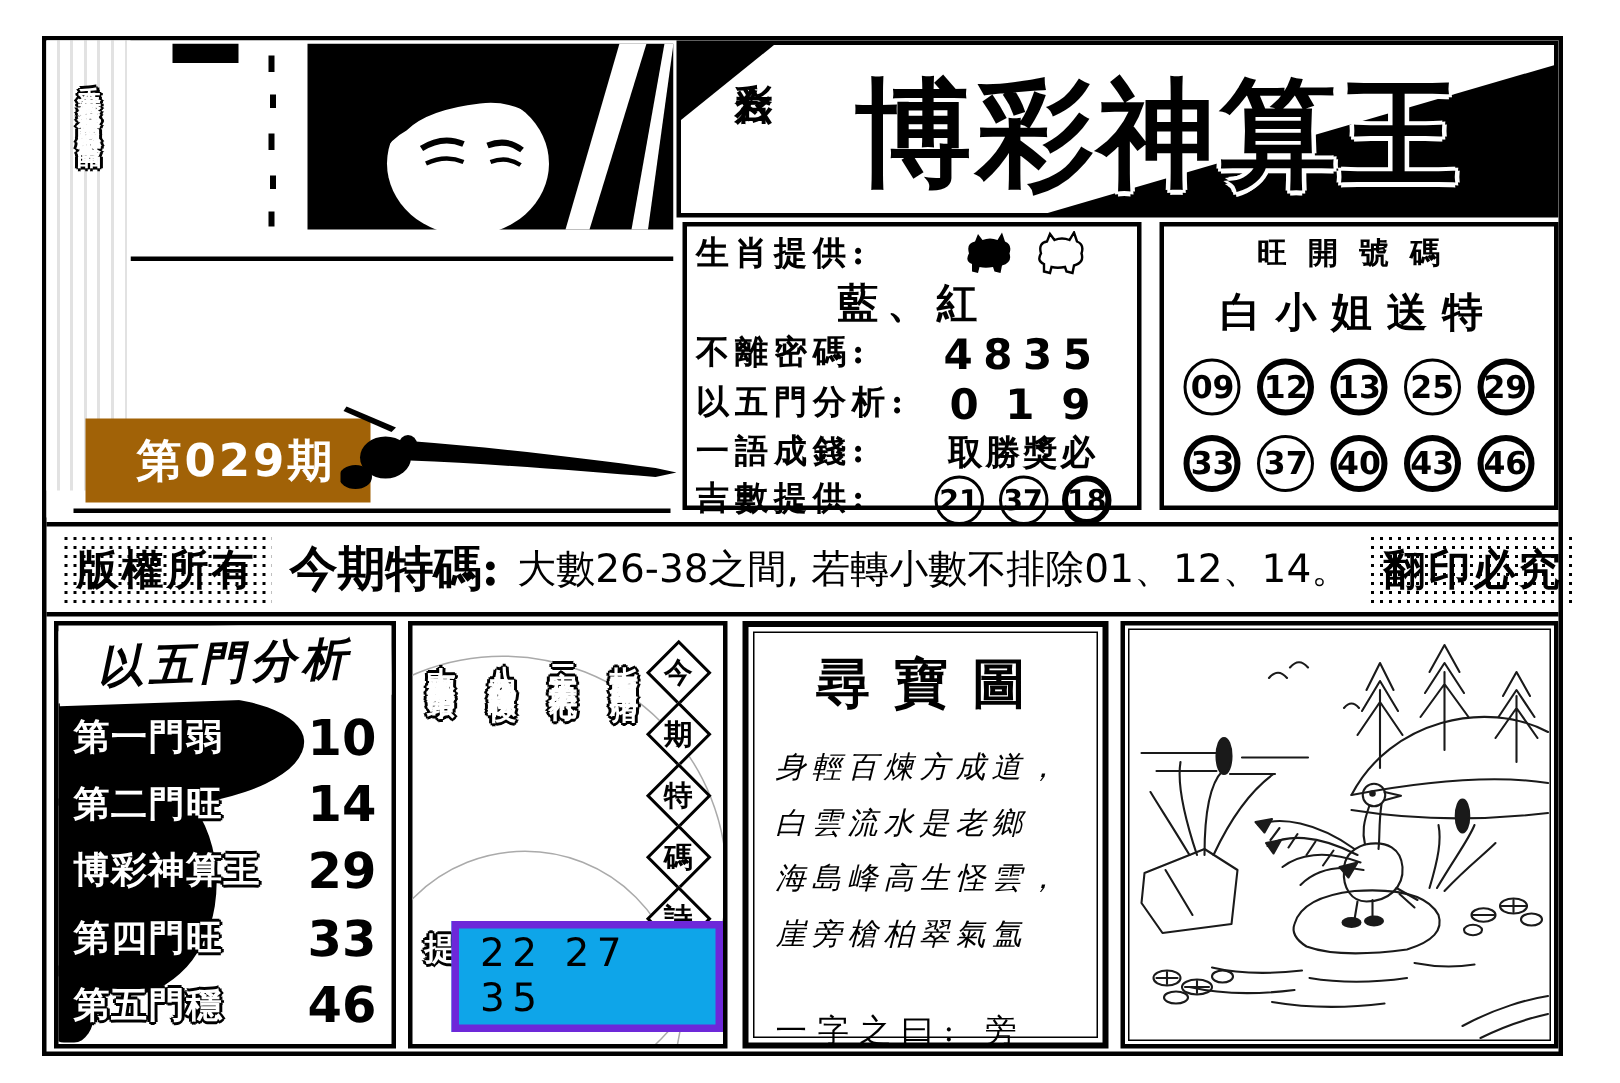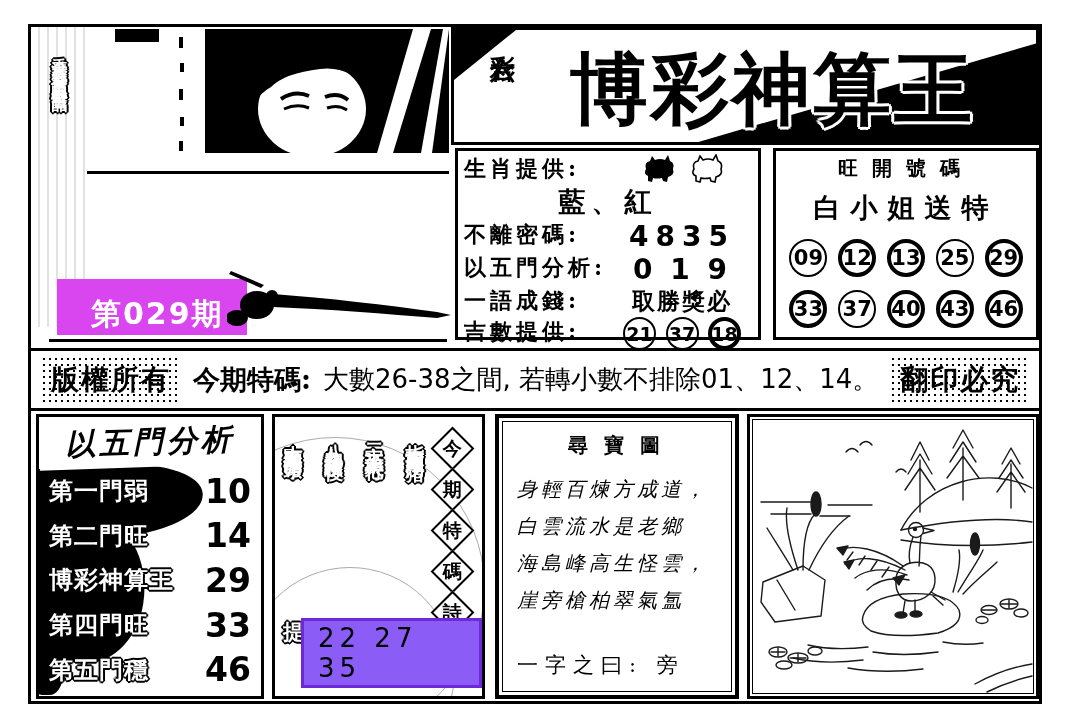--- a/index.html
+++ b/index.html
@@ -21,21 +21,21 @@
 
   
   #photo-block { position:absolute; left:0; top:0; width:420px; height:318px; background:#fff; }
   #side-strip { position:absolute; left:0; top:0; width:56px; height:300px;
     background:repeating-linear-gradient(90deg,#fff 0 7px,#e2e2e2 7px 9px);
     display:flex; justify-content:center; }
   #side-strip span { writing-mode:vertical-rl; text-orientation:upright;
     font-size:16px; font-weight:bold; letter-spacing:3px; margin-top:18px; }
   #photo-svg { position:absolute; left:56px; top:2px; }
   #issue-band { position:absolute; left:26px; top:252px; width:190px; height:56px;
-    background:#d946ef; display:flex; align-items:flex-end; }
+    background:#a16207; display:flex; align-items:center; }
   #issue-band span { color:#fff; font-size:30px; font-weight:bold; margin-left:34px;
     letter-spacing:2px; }
   #arm-svg { position:absolute; left:196px; top:238px; }
   #photo-rule { position:absolute; left:18px; top:312px; width:398px; height:3px; background:#000; }
 
   
   #title-box { position:absolute; left:420px; top:0; width:588px; height:118px;
     border:3px solid #000; background:#fff; overflow:hidden; }
   #title-wedge { position:absolute; right:0; bottom:0; width:58%; height:100%;
     background:#000; clip-path:polygon(0 100%,100% 12%,100% 100%); }
@@ -73,21 +73,21 @@
     letter-spacing:10px; margin-top:8px; }
   #lady-sub { font-family:"DejaVu Serif",serif; font-weight:bold; font-size:20px;
     letter-spacing:14px; margin-top:4px; }
   .lady-row { display:flex; justify-content:space-around; padding:0 8px; margin-top:13px; }
   .lady-row .circle { width:38px; height:38px; font-size:21px; }
 
   
   #banner { position:absolute; left:0; top:321px; width:1008px; height:63px;
     border-top:3px solid #000; border-bottom:3px solid #000;
     display:flex; align-items:center; padding:0 10px; gap:12px; white-space:nowrap; }
-  #banner-label { font-family:"DejaVu Serif",serif; font-weight:bold; font-size:27px; }
+  #banner-label { font-family:"DejaVu Serif",serif; font-weight:bold; font-size:32px; }
   #banner-text { font-size:26px; }
 
   
   .bbox { position:absolute; top:387px; height:285px; border:3px solid #000; background:#fff; }
   #gates-box   { left:5px;   width:228px; overflow:hidden; }
   #poem-box    { left:241px; width:213px; overflow:hidden; }
   #treasure-box{ left:464px; width:244px; border-width:4px; }
   #scene-box   { left:716px; width:292px; }
 
   
@@ -113,27 +113,27 @@
   .poem-col { writing-mode:vertical-rl; text-orientation:upright; font-size:19px;
     font-weight:bold; letter-spacing:3px; font-family:"DejaVu Serif",serif; }
   #poem-diamonds { position:absolute; right:4px; top:6px; width:52px; z-index:2; }
   .diamond { width:31px; height:31px; border:2px solid #000; transform:rotate(45deg);
     display:flex; align-items:center; justify-content:center; margin:10px auto; background:#fff; }
   .diamond span { transform:rotate(-45deg); font-size:19px; font-weight:bold;
     font-family:"DejaVu Serif",serif; }
   #poem-provide { position:absolute; left:8px; bottom:50px; z-index:2;
     font-size:21px; font-weight:bold; letter-spacing:2px; }
   #poem-provide .num { font-size:15px; color:#000; text-shadow:none; font-weight:bold; }
-  #poem-numbers { position:absolute; left:26px; bottom:8px; z-index:2; border:3px solid #6d28d9;
-    padding:2px 14px; font-size:26px; letter-spacing:5px; background:#8b5cf6; }
+  #poem-numbers { position:absolute; left:26px; bottom:8px; z-index:2; border:5px solid #6d28d9;
+    padding:2px 14px; font-size:26px; letter-spacing:5px; background:#0ea5e9; }
 
   
   #treasure-inner { position:absolute; inset:3px; border:1px solid #000; padding:6px 4px 0 14px; }
   #treasure-title { text-align:center; font-family:"DejaVu Serif",serif; font-weight:bold;
-    font-size:20px; letter-spacing:16px; margin-top:4px; }
+    font-size:36px; letter-spacing:16px; margin-top:4px; }
   .treasure-line { font-family:"DejaVu Serif",serif; font-size:20px; letter-spacing:4px;
     line-height:37px; white-space:nowrap;font-style:italic; }
   #treasure-lines { margin-top:12px; }
   #treasure-riddle { margin-top:32px; font-family:"DejaVu Serif",serif; font-size:21px;
     letter-spacing:7px; }
 
   
   #scene-inner { position:absolute; inset:2px; border:1px solid #000; }
 </style>
 </head>

